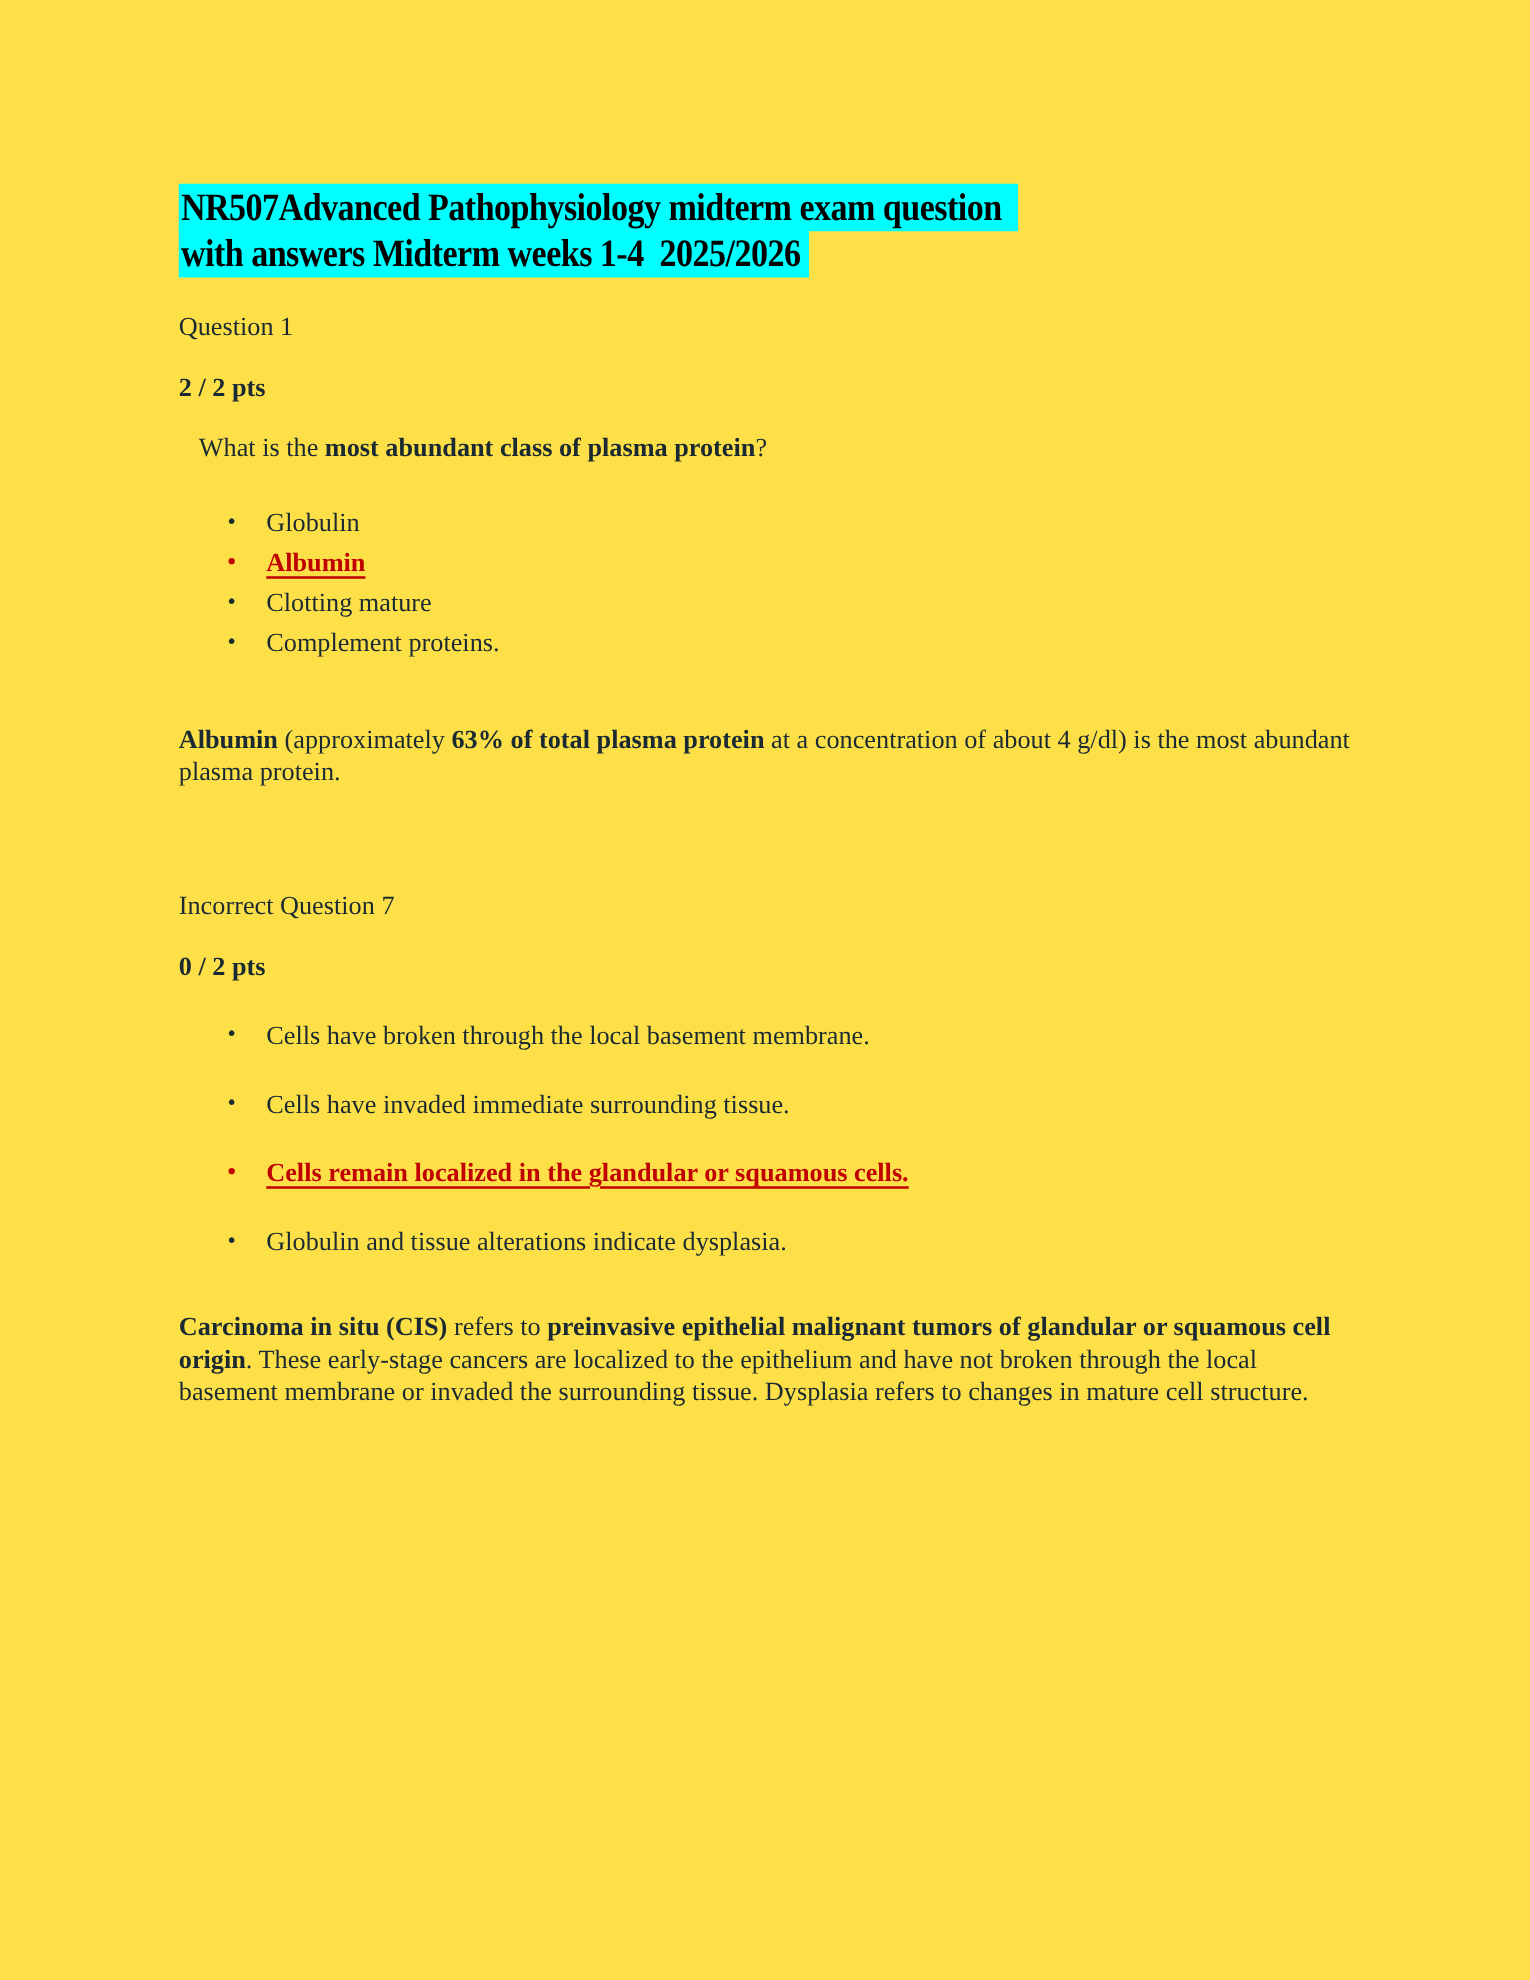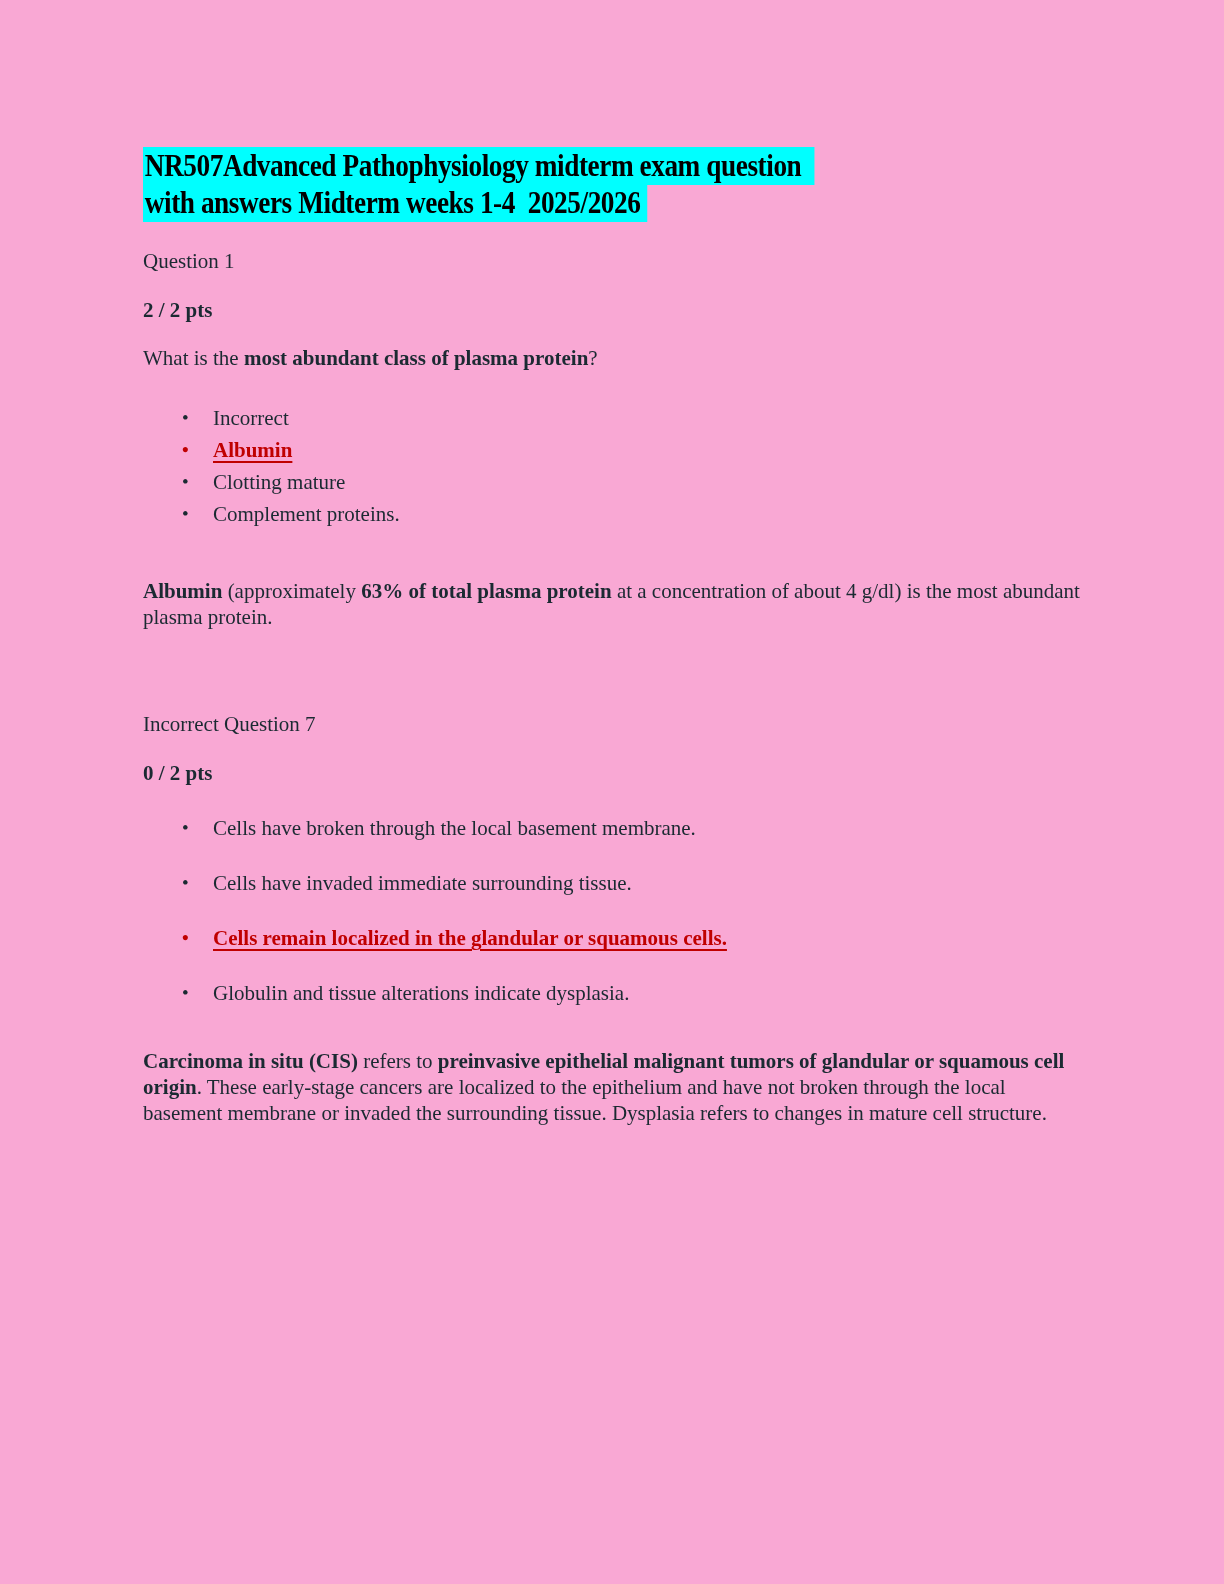--- a/index.html
+++ b/index.html
@@ -1,20 +1,20 @@
 <!DOCTYPE html>
 <html><head>
 <meta charset="utf-8">
 <style>
   html, body { margin: 0; padding: 0; background: #ffffff; }
   .page {
     position: relative;
     width: 1224px;
     height: 1584px;
-    background: #f9a8d4;
+    background: #fde047;
     box-sizing: border-box;
     padding: 147px 118px 0 143px;
     font-family: "Liberation Serif", "DejaVu Serif", serif;
     color: #1b2a32;
     overflow: hidden;
   }
   .title { margin: 0 0 27px 0; }
   .title-line { display: block; height: 37px; }
   .hl {
     display: inline-block;
@@ -37,21 +37,21 @@
   }
   .pts {
     font-size: 21px;
     font-weight: bold;
     line-height: 26px;
     margin: 23px 0 0 0;
   }
   .prompt {
     font-size: 21px;
     line-height: 26px;
-    margin: 22px 0 0 0;
+    margin: 22px 0 0 16px;
   }
   .q2-heading { margin-top: 81px; }
   ul.options {
     list-style: none;
     margin: 31px 0 0 0;
     padding: 0;
     font-size: 21px;
   }
   ul.options li {
     position: relative;
@@ -93,21 +93,21 @@
     <span class="title-line"><span class="hl">NR507Advanced Pathophysiology midterm exam question </span></span>
     <span class="title-line"><span class="hl">with answers Midterm weeks 1-4  2025/2026</span></span>
   </div>
 
   <div>
     <h2 class="qheading">Question 1</h2>
     <p class="pts">2 / 2 pts</p>
     <p class="prompt"><span>What is the </span><b>most abundant class of plasma protein</b><span>?</span></p>
 
     <ul class="options tight">
-      <li><span class="bullet">•</span><span class="option-label">Incorrect</span></li>
+      <li><span class="bullet">•</span><span class="option-label">Globulin</span></li>
       <li class="correct"><span class="bullet">•</span><span class="option-label">Albumin</span></li>
       <li><span class="bullet">•</span><span class="option-label">Clotting mature</span></li>
       <li><span class="bullet">•</span><span class="option-label">Complement proteins.</span></li>
     </ul>
 
     <p class="expl"><b>Albumin</b><span> (approximately </span><b>63% of total plasma protein</b><span> at a concentration of about 4 g/dl) is the most abundant plasma protein.</span></p>
   </div>
 
   <div>
     <h2 class="qheading q2-heading">Incorrect Question 7</h2>

